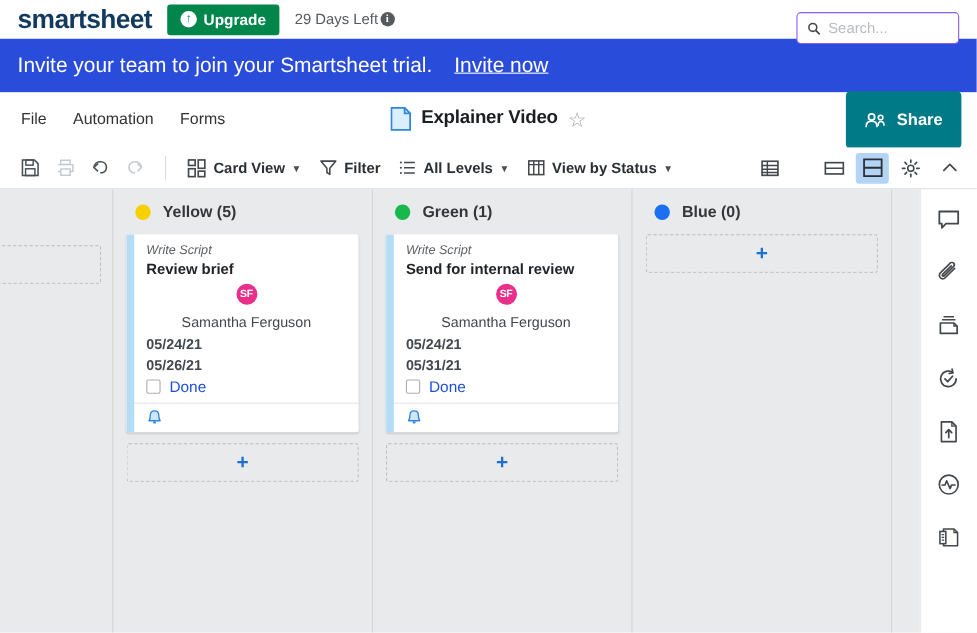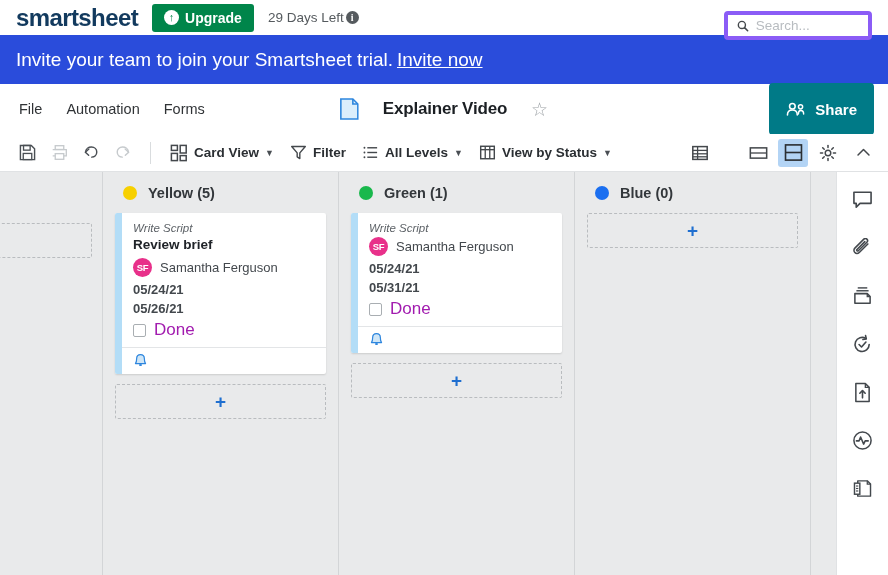--- a/index.html
+++ b/index.html
@@ -41,53 +41,53 @@
   }
   .info-dot {
     width: 13px; height: 13px; border-radius: 50%;
     background: #555a5e; color: #fff; font-size: 10px;
     font-weight: bold; line-height: 13px; text-align: center;
     font-family: "Liberation Serif", serif;
   }
   .search-wrap {
     position: absolute; right: 16px; top: 11px;
     width: 148px; height: 29px;
-    border: 4px solid #8b5cf6; border-radius: 4px;
+    border: 1px solid #8b5cf6; border-radius: 4px;
     display: flex; align-items: center; padding: 0 9px; gap: 7px;
     background: #fff;
   }
   .search-input {
     border: none; outline: none; font-size: 13.5px;
     color: #555a5e; width: 100%;
     font-family: "Liberation Sans", sans-serif;
     background: transparent;
   }
   .search-input::placeholder { color: #b8bcc0; }
 
   
   .banner {
     height: 49px; background: #2a4cdb;
     display: flex; align-items: center;
     padding-left: 16px; color: #fff; font-size: 19px;
   }
-  .banner a { color: #fff; text-decoration: underline; margin-left: 4px; }
+  .banner a { color: #fff; text-decoration: underline; margin-left: 20px; }
 
   
   .menurow {
     height: 50px; background: #fff;
     display: flex; align-items: center;
     padding: 0 7px; position: relative;
   }
   .menu-item {
     font-size: 14.5px; color: #303336;
     padding: 6px 12px; cursor: pointer; border-radius: 3px;
   }
   .sheet-title-wrap {
     position: absolute; left: 50%; transform: translateX(-50%);
-    display: flex; align-items: center; gap: 24px;
+    display: flex; gap: 9px;
   }
   .sheet-icon {
     width: 19px; height: 22px; position: relative;
   }
   .sheet-title {
     font-size: 17px; font-weight: bold; color: #1b1f23;
     letter-spacing: -0.2px;
   }
   .star-icon { color: #9fa4a8; font-size: 19px; cursor: pointer; }
   .share-btn {
@@ -156,36 +156,36 @@
   }
   .card-body { padding: 9px 11px 7px 18px; }
   .card-parent {
     font-size: 11.5px; font-style: italic; color: #5d6267;
     margin-bottom: 3px;
   }
   .card-title {
     font-size: 13.5px; font-weight: bold; color: #202429;
     margin-bottom: 6px;
   }
-  .assignee { display: flex; align-items: center; gap: 8px; margin-bottom: 5px; }
+  .assignee { display: flex; align-items: center; gap: 8px; margin-bottom: 5px; flex-direction: column; }
   .avatar {
     width: 19px; height: 19px; border-radius: 50%;
     background: #e8308a; color: #fff;
     font-size: 9.5px; font-weight: bold;
     display: flex; align-items: center; justify-content: center;
     letter-spacing: -0.3px;
   }
   .assignee-name { font-size: 13px; color: #43484d; }
   .card-date { font-size: 13px; color: #43484d; margin-bottom: 4px; font-weight: bold; }
   .card-check { display: flex; align-items: center; gap: 8px; margin-top: 3px; }
   .checkbox {
     width: 13px; height: 13px; border: 1.5px solid #a9aeb2;
     border-radius: 2px; background: #fff;
   }
-  .check-label { font-size: 17px; color: #a21caf; }
+  .check-label { font-size: 14px; color: #1d4ed8; }
   .card-foot {
     border-top: 1px solid #e3e5e7;
     padding: 5px 11px 5px 18px;
     display: flex; align-items: center; gap: 8px;
     min-height: 25px;
   }
   .add-card {
     margin: 10px 2px 0 2px; height: 35px;
     border: 1.5px dashed #b9bcbf; border-radius: 2px;
     display: flex; align-items: center; justify-content: center;
@@ -423,20 +423,21 @@
 
     <div class="column col-std">
       <div class="col-head">
         <span class="dot" style="background:#19b84c"></span>
         <span class="col-title">Green (1)</span>
       </div>
       <div class="card">
         <div class="card-accent"></div>
         <div class="card-body">
           <div class="card-parent">Write Script</div>
+          <div class="card-title">Send for internal review</div>
           <div class="assignee">
             <span class="avatar">SF</span>
             <span class="assignee-name">Samantha Ferguson</span>
           </div>
           <div class="card-date">05/24/21</div>
           <div class="card-date">05/31/21</div>
           <div class="card-check">
             <span class="checkbox"></span>
             <span class="check-label">Done</span>
           </div>

